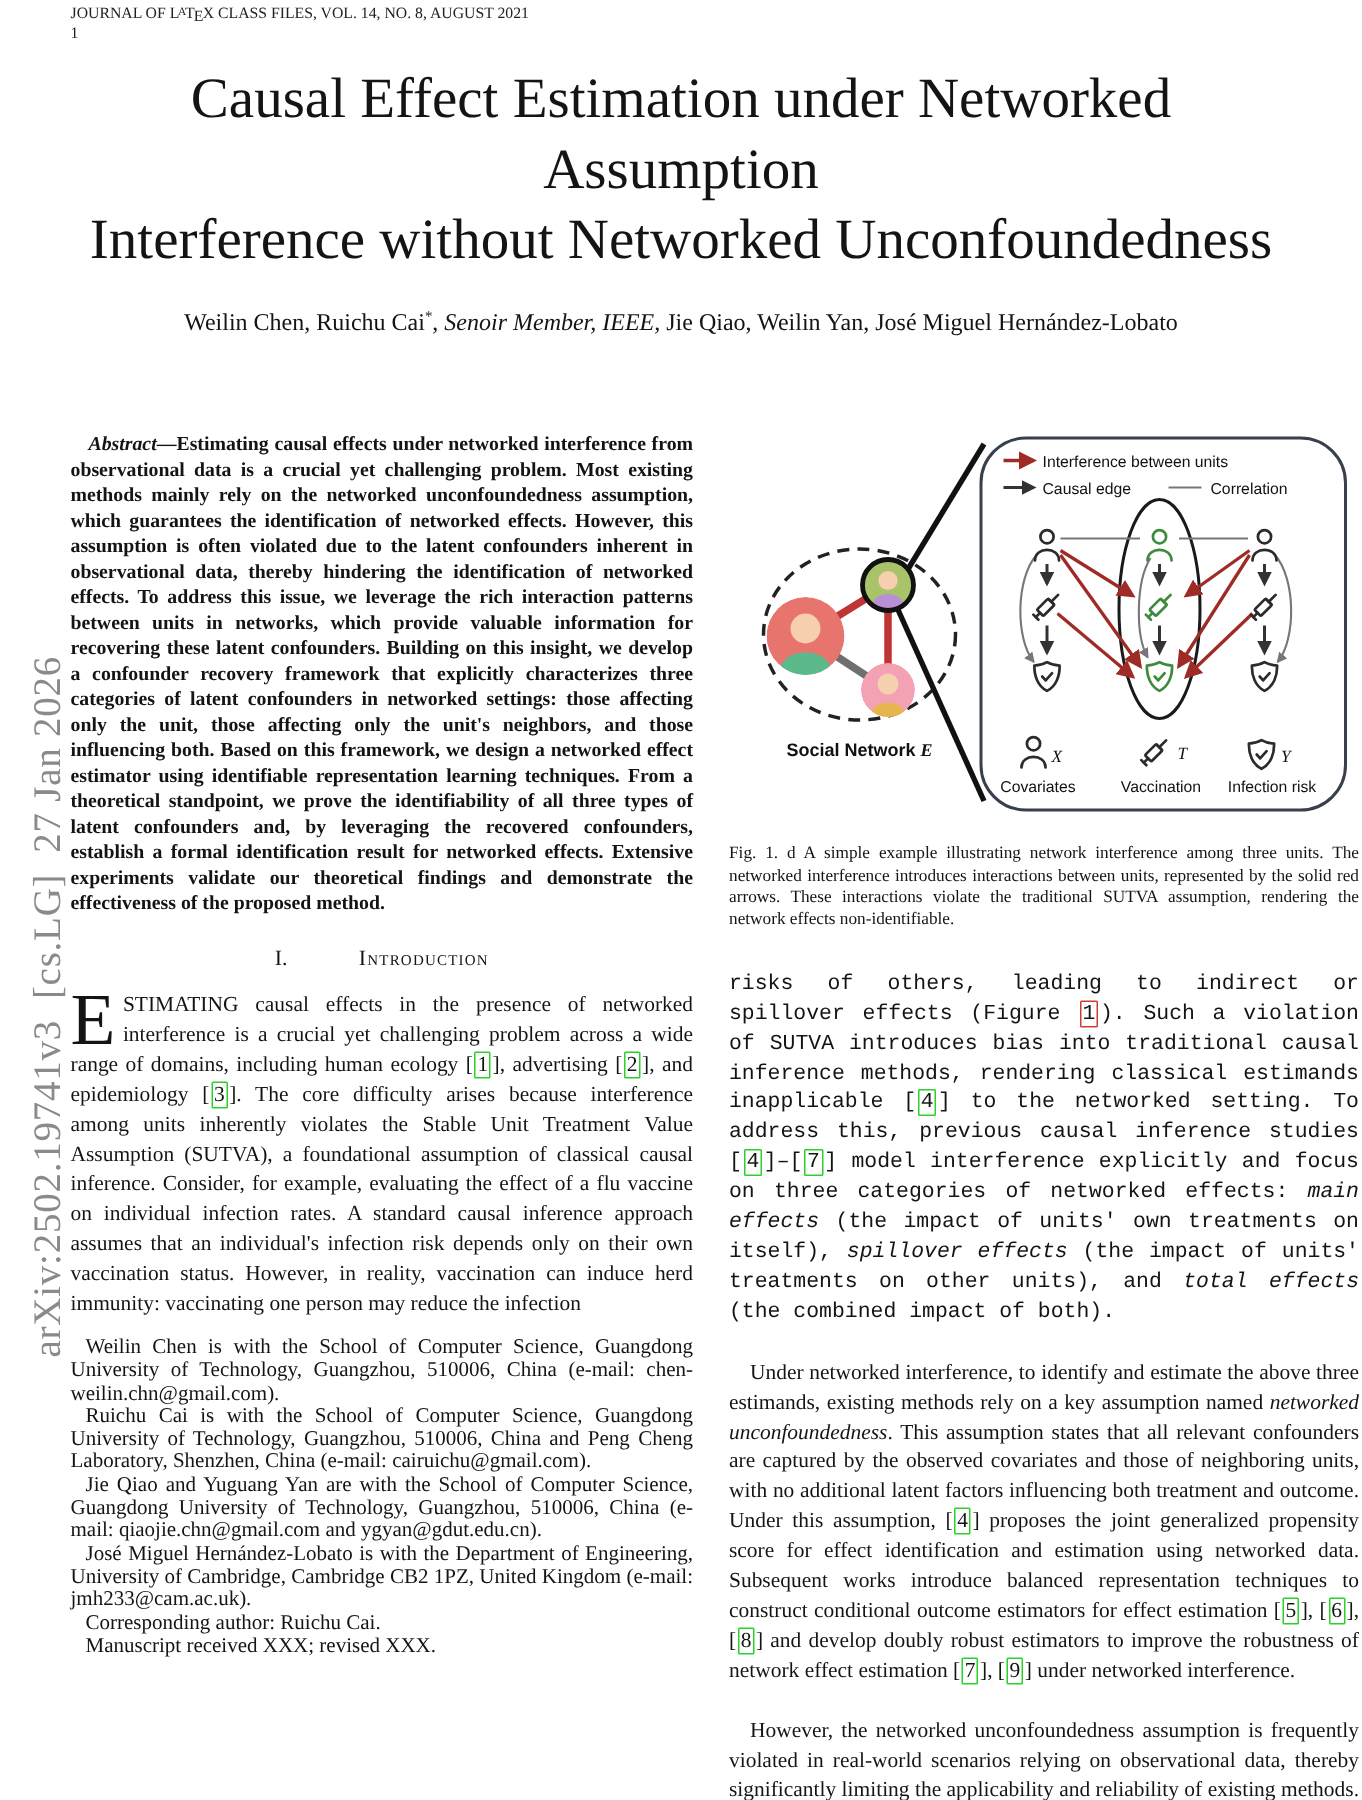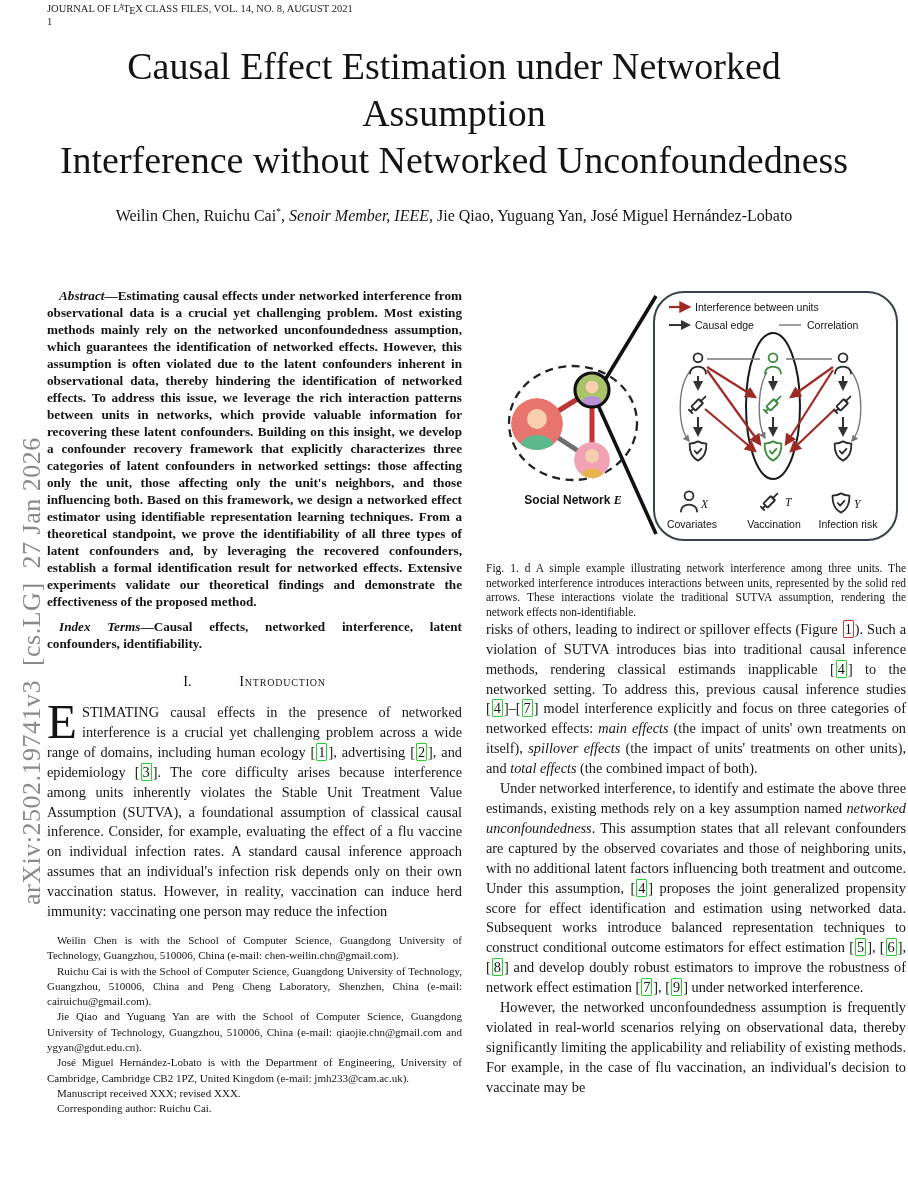--- a/index.html
+++ b/index.html
@@ -18,28 +18,28 @@
   .authors{position:absolute;top:207px;left:30px;right:30px;text-align:center;font-size:16px;}
   
   .columns{position:absolute;top:287px;left:47px;width:859px;display:flex;gap:24px;}
   .col-left{width:425px;}
   .col-right{width:420px;}
   p{margin:0;}
   .abstract{font-weight:bold;font-size:13.2px;line-height:17px;text-align:justify;text-indent:12px;}
   .index-terms{margin-top:8px;}
   .sec-head{margin:21px 0 0 0;text-align:center;font-size:14.5px;font-weight:normal;}
   .sec-head .sc{font-variant:small-caps;letter-spacing:0.8px;margin-left:44px;}
-  .body-text{font-size:14.3px;line-height:19.9px;text-align:justify;}
+  .body-text{font-size:14.3px;line-height:19.9px;text-align:justify;margin-top:20px;}
   .intro-p{margin-top:13px;}
   .indent{text-indent:14px;}
   .dropcap{float:left;font-size:49px;line-height:40px;padding:0 5px 0 0;margin-top:-1px;}
   .footnotes{margin-top:11px;}
-  .footnote{font-size:11px;line-height:15.3px;text-align:justify;text-indent:10px;}
+  .footnote{font-size:14px;line-height:15.3px;text-align:justify;text-indent:10px;}
   .caption{margin-top:12px;font-size:11.5px;line-height:14.7px;text-align:justify;}
-  .p-cont{}
+  .p-cont{margin-top:26px;font-family:Liberation Mono, monospace;}
   
   .st-italic{font-style:italic;text-align:center;}
   .st-lead{font-style:italic;}
   .st-sup{vertical-align:super;font-size:0.62em;line-height:0;}
   .st-latex-a{font-size:0.72em;vertical-align:0.3em;margin-left:-0.12em;margin-right:-0.1em;}
   .st-latex-e{vertical-align:-0.18em;margin-left:-0.06em;margin-right:-0.04em;}
   .cbox{border:1.4px solid var(--cite-green);border-radius:1px;padding:0 1px;margin:0 1px;}
   .cbox-red{border-color:var(--cite-red);}
   
   figure{margin:0;}
@@ -68,39 +68,38 @@
   <div class="watermark">
     <span>arXiv:2502.19741v3  [cs.LG]  27 Jan 2026</span>
   </div>
 
   <div class="title">
       <div class="">Causal Effect Estimation under Networked</div>
       <div class="">Assumption</div>
       <div class="">Interference without Networked Unconfoundedness</div>
     </div>
 
-  <div class="authors"><span>Weilin Chen, Ruichu Cai</span><span class="st-sup">*</span><span>, </span><span class="st-italic">Senoir Member, IEEE,</span><span> Jie Qiao, Yuguang Yan, José Miguel Hernández-Lobato</span></div>
+  <div class="authors"><span>Weilin Chen, Ruichu Cai</span><span class="st-sup">*</span><span>, </span><span class="st-italic">Senoir Member, IEEE,</span><span> Jie Qiao, Weilin Yan, José Miguel Hernández-Lobato</span></div>
 
   <div class="columns">
 
     <div class="col-left">
       <p class="abstract"><span class="st-lead">Abstract</span><span>—Estimating causal effects under networked interference from observational data is a crucial yet challenging problem. Most existing methods mainly rely on the networked unconfoundedness assumption, which guarantees the identification of networked effects. However, this assumption is often violated due to the latent confounders inherent in observational data, thereby hindering the identification of networked effects. To address this issue, we leverage the rich interaction patterns between units in networks, which provide valuable information for recovering these latent confounders. Building on this insight, we develop a confounder recovery framework that explicitly characterizes three categories of latent confounders in networked settings: those affecting only the unit, those affecting only the unit's neighbors, and those influencing both. Based on this framework, we design a networked effect estimator using identifiable representation learning techniques. From a theoretical standpoint, we prove the identifiability of all three types of latent confounders and, by leveraging the recovered confounders, establish a formal identification result for networked effects. Extensive experiments validate our theoretical findings and demonstrate the effectiveness of the proposed method.</span></p>
-      <p class="abstract index-terms"><span class="st-lead">Index Terms</span><span>—Causal effects, networked interference, latent confounders, identifiability.</span></p>
       <h2 class="sec-head">
         <span>I.</span>
         <span class="sc">Introduction</span>
       </h2>
       <p class="body-text intro-p"><span class="dropcap">E</span><span><span>STIMATING causal effects in the presence of networked interference is a crucial yet challenging problem across a wide range of domains, including human ecology [</span><span class="cbox cbox-green">1</span><span>], advertising [</span><span class="cbox cbox-green">2</span><span>], and epidemiology [</span><span class="cbox cbox-green">3</span><span>]. The core difficulty arises because interference among units inherently violates the Stable Unit Treatment Value Assumption (SUTVA), a foundational assumption of classical causal inference. Consider, for example, evaluating the effect of a flu vaccine on individual infection rates. A standard causal inference approach assumes that an individual's infection risk depends only on their own vaccination status. However, in reality, vaccination can induce herd immunity: vaccinating one person may reduce the infection</span></span></p>
       <div class="footnotes">
           <p class="footnote">Weilin Chen is with the School of Computer Science, Guangdong University of Technology, Guangzhou, 510006, China (e-mail: chen-weilin.chn@gmail.com).</p>
           <p class="footnote">Ruichu Cai is with the School of Computer Science, Guangdong University of Technology, Guangzhou, 510006, China and Peng Cheng Laboratory, Shenzhen, China (e-mail: cairuichu@gmail.com).</p>
           <p class="footnote">Jie Qiao and Yuguang Yan are with the School of Computer Science, Guangdong University of Technology, Guangzhou, 510006, China (e-mail: qiaojie.chn@gmail.com and ygyan@gdut.edu.cn).</p>
           <p class="footnote">José Miguel Hernández-Lobato is with the Department of Engineering, University of Cambridge, Cambridge CB2 1PZ, United Kingdom (e-mail: jmh233@cam.ac.uk).</p>
+          <p class="footnote">Corresponding author: Ruichu Cai.</p>
           <p class="footnote">Manuscript received XXX; revised XXX.</p>
-          <p class="footnote">Corresponding author: Ruichu Cai.</p>
         </div>
     </div>
 
     <div class="col-right">
 
       <figure>
         <svg width="420" height="258" viewBox="0 0 420 258" xmlns="http://www.w3.org/2000/svg">
           <defs>
             <marker id="mRed" viewBox="0 0 10 10" refX="8" refY="5" markerWidth="5.5" markerHeight="5.5" orient="auto">
                 <path d="M0,0 L10,5 L0,10 Z" fill="#9e2b25"></path>

